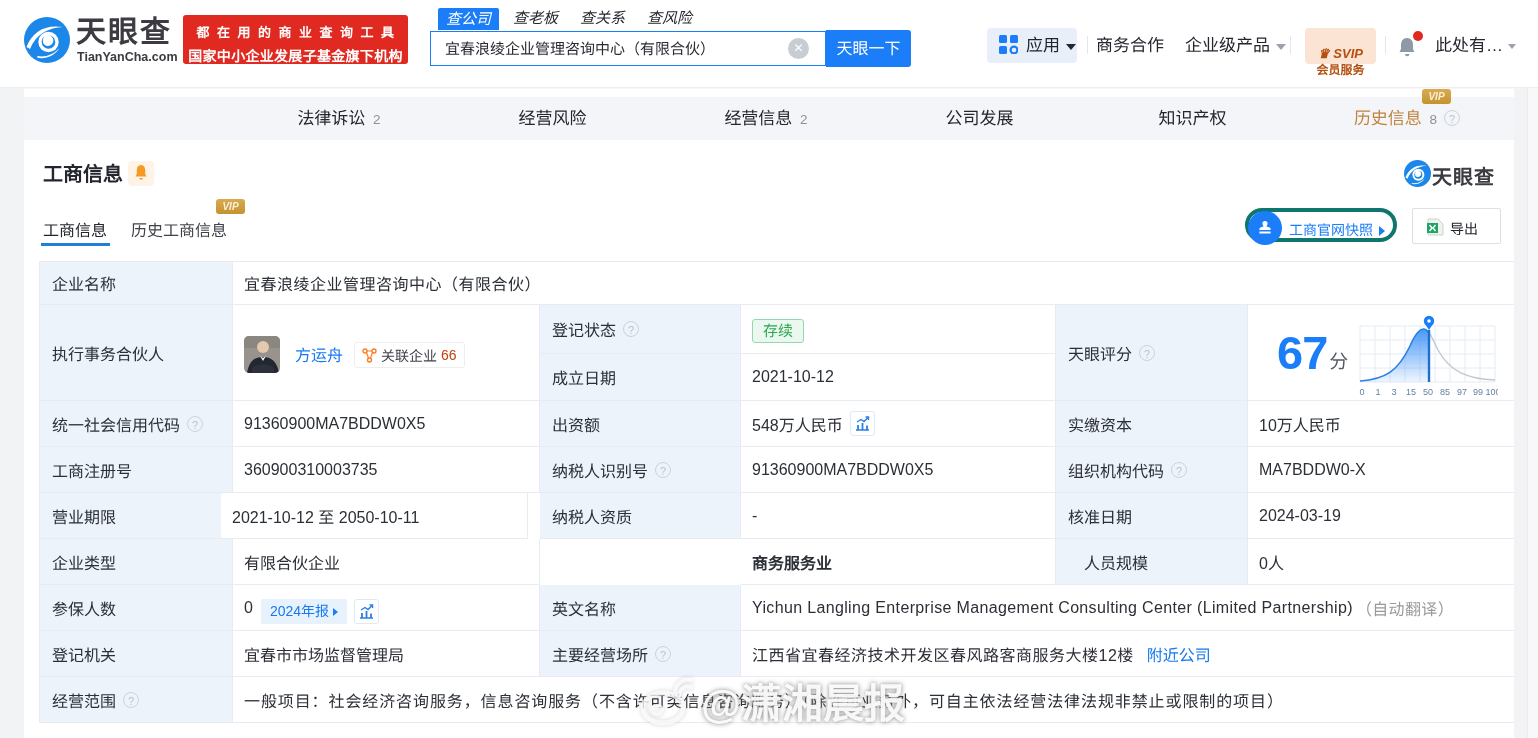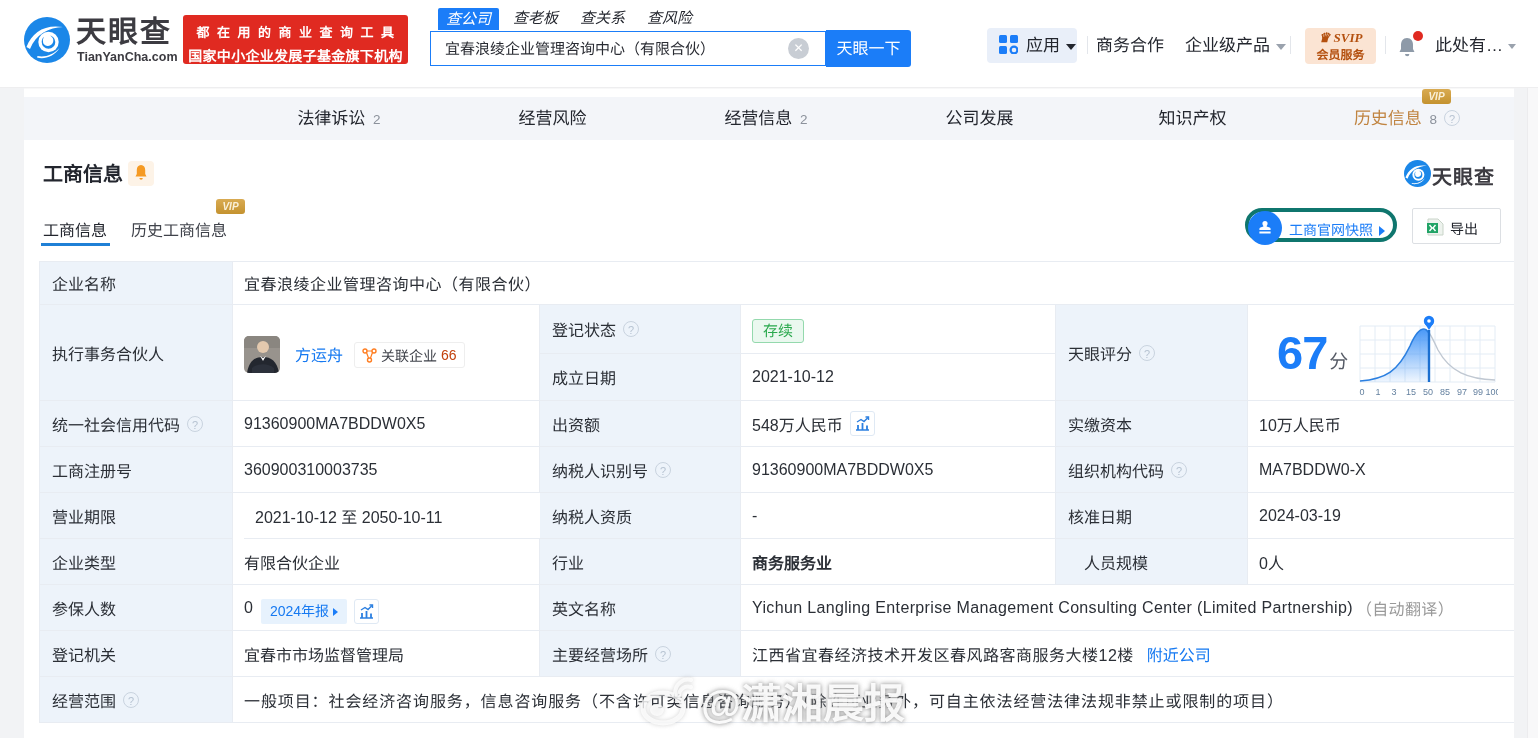--- a/index.html
+++ b/index.html
@@ -27,21 +27,21 @@
 .sinput { position:absolute; left:0; top:1px; width:396px; height:35px; border:1px solid #1b7df8; background:#fff; line-height:33px; font-size:15px; color:#2a2c33; padding-left:14px; }
 .sclear { position:absolute; left:358px; top:8px; width:21px; height:21px; border-radius:50%; background:#c8cdd4; color:#fff; font-size:12px; text-align:center; line-height:21px; }
 .sbtn { position:absolute; left:396px; top:0; width:85px; height:37px; background:#1b7df8; color:#fff; font-size:16px; text-align:center; line-height:37px; border-radius:0 3px 3px 0; }
 
 .appchip { position:absolute; left:987px; top:28px; width:90px; height:35px; background:#e9eff9; border-radius:4px; line-height:35px; font-size:17px; color:#23262e; padding-left:12px; }
 .hmenu { position:absolute; top:28px; height:35px; line-height:35px; font-size:17px; color:#23262e; }
 .caret { display:inline-block; width:0; height:0; border-left:5px solid transparent; border-right:5px solid transparent; border-top:6px solid #23262e; margin-left:6px; vertical-align:middle; }
 .caret.gray { border-top-color:#9aa2ad; }
 .hdiv { position:absolute; top:36px; width:1px; height:18px; background:#e3e6eb; }
 .svip { position:absolute; left:1305px; top:28px; width:71px; height:36px; background:#fbe4d3; border-radius:4px; text-align:center; color:#b4500f; }
-.svip .a { font-size:13px; font-weight:bold; font-style:italic; margin-top:2px;font-family:Liberation Serif, serif; }
+.svip .a { font-size:13px; font-weight:bold; font-style:italic; margin-top:18px; }
 .svip .b { font-size:12px; font-weight:bold; margin-top:-1px; }
 .bell { position:absolute; left:1396px; top:36px; }
 .reddot { position:absolute; left:1413px; top:31px; width:10px; height:10px; border-radius:50%; background:#e02a21; }
 
 
 .mainnav { position:absolute; left:24px; top:97px; width:1490px; height:43px; background:#f3f5f9; }
 .mnav { position:absolute; top:0; height:43px; line-height:43px; text-align:center; font-size:17px; color:#23262e; white-space:nowrap; }
 .mnav .cnt { font-size:13.5px; color:#8b919b; margin-left:3px; }
 .mnav.on { background:#fff; color:#1b7df8; font-weight:bold; font-size:18px; text-align:left; padding-left:31px; }
 .mnav.on .cnt { color:#1b7df8; font-size:13.5px; font-weight:bold; margin-left:5px; }
@@ -273,28 +273,27 @@
       </span></div>
 <div class="cell lab" style="left:1016px;top:139px;width:192px;height:46px;text-align:center;">实缴资本</div>
 <div class="cell val" style="left:1208px;top:139px;width:267px;height:46px;">10万人民币</div>
 <div class="cell lab" style="left:0px;top:185px;width:193px;height:46px;">工商注册号</div>
 <div class="cell val" style="left:193px;top:185px;width:307px;height:46px;">360900310003735</div>
 <div class="cell lab" style="left:500px;top:185px;width:201px;height:46px;">纳税人识别号<span class="qm">?</span></div>
 <div class="cell val" style="left:701px;top:185px;width:315px;height:46px;">91360900MA7BDDW0X5</div>
 <div class="cell lab" style="left:1016px;top:185px;width:192px;height:46px;">组织机构代码<span class="qm">?</span></div>
 <div class="cell val" style="left:1208px;top:185px;width:267px;height:46px;">MA7BDDW0-X</div>
 <div class="cell lab" style="left:0px;top:231px;width:193px;height:46px;">营业期限</div>
-<div class="cell val" style="left:204px;top:231px;width:307px;height:46px;">2021-10-12 至 2050-10-11</div>
+<div class="cell val" style="left:181px;top:231px;width:307px;height:46px;">2021-10-12 至 2050-10-11</div>
 <div class="cell lab" style="left:500px;top:231px;width:201px;height:46px;">纳税人资质</div>
 <div class="cell val" style="left:701px;top:231px;width:315px;height:46px;">-</div>
 <div class="cell lab" style="left:1016px;top:231px;width:192px;height:46px;">核准日期</div>
 <div class="cell val" style="left:1208px;top:231px;width:267px;height:46px;">2024-03-19</div>
 <div class="cell lab" style="left:0px;top:277px;width:193px;height:46px;">企业类型</div>
 <div class="cell val" style="left:193px;top:277px;width:307px;height:46px;">有限合伙企业</div>
-<div class="cell lab" style="left:500px;top:277px;width:201px;height:46px;">行业</div>
 <div class="cell val" style="left:701px;top:277px;width:315px;height:46px;font-weight:bold;">商务服务业</div>
 <div class="cell lab" style="left:1016px;top:277px;width:192px;height:46px;padding-left:28px;">人员规模</div>
 <div class="cell val" style="left:1208px;top:277px;width:267px;height:46px;">0人</div>
 <div class="cell lab" style="left:0px;top:323px;width:193px;height:46px;">参保人数</div>
 <div class="cell val" style="left:193px;top:323px;width:307px;height:46px;">0<span class="tag-year">2024年报 <span style="display:inline-block;width:0;height:0;border-top:4px solid transparent;border-bottom:4px solid transparent;border-left:5px solid #1b7df8;vertical-align:0px"></span></span><span class="icbox" style="position:relative;top:4px">
         <svg width="15" height="15" viewBox="0 0 15 15">
           <path d="M1 14 L14 14" stroke="#2b7fe0" stroke-width="1.5"></path>
           <path d="M3 14 L3 9 M7.5 14 L7.5 7 M12 14 L12 9.5" stroke="#2b7fe0" stroke-width="1.8"></path>
           <path d="M2 6 L6 3.5 L9 5.5 L13 1.5" fill="none" stroke="#2b7fe0" stroke-width="1.4"></path>
           <path d="M10.5 1 L13.5 1 L13.5 4" fill="none" stroke="#2b7fe0" stroke-width="1.4"></path>

